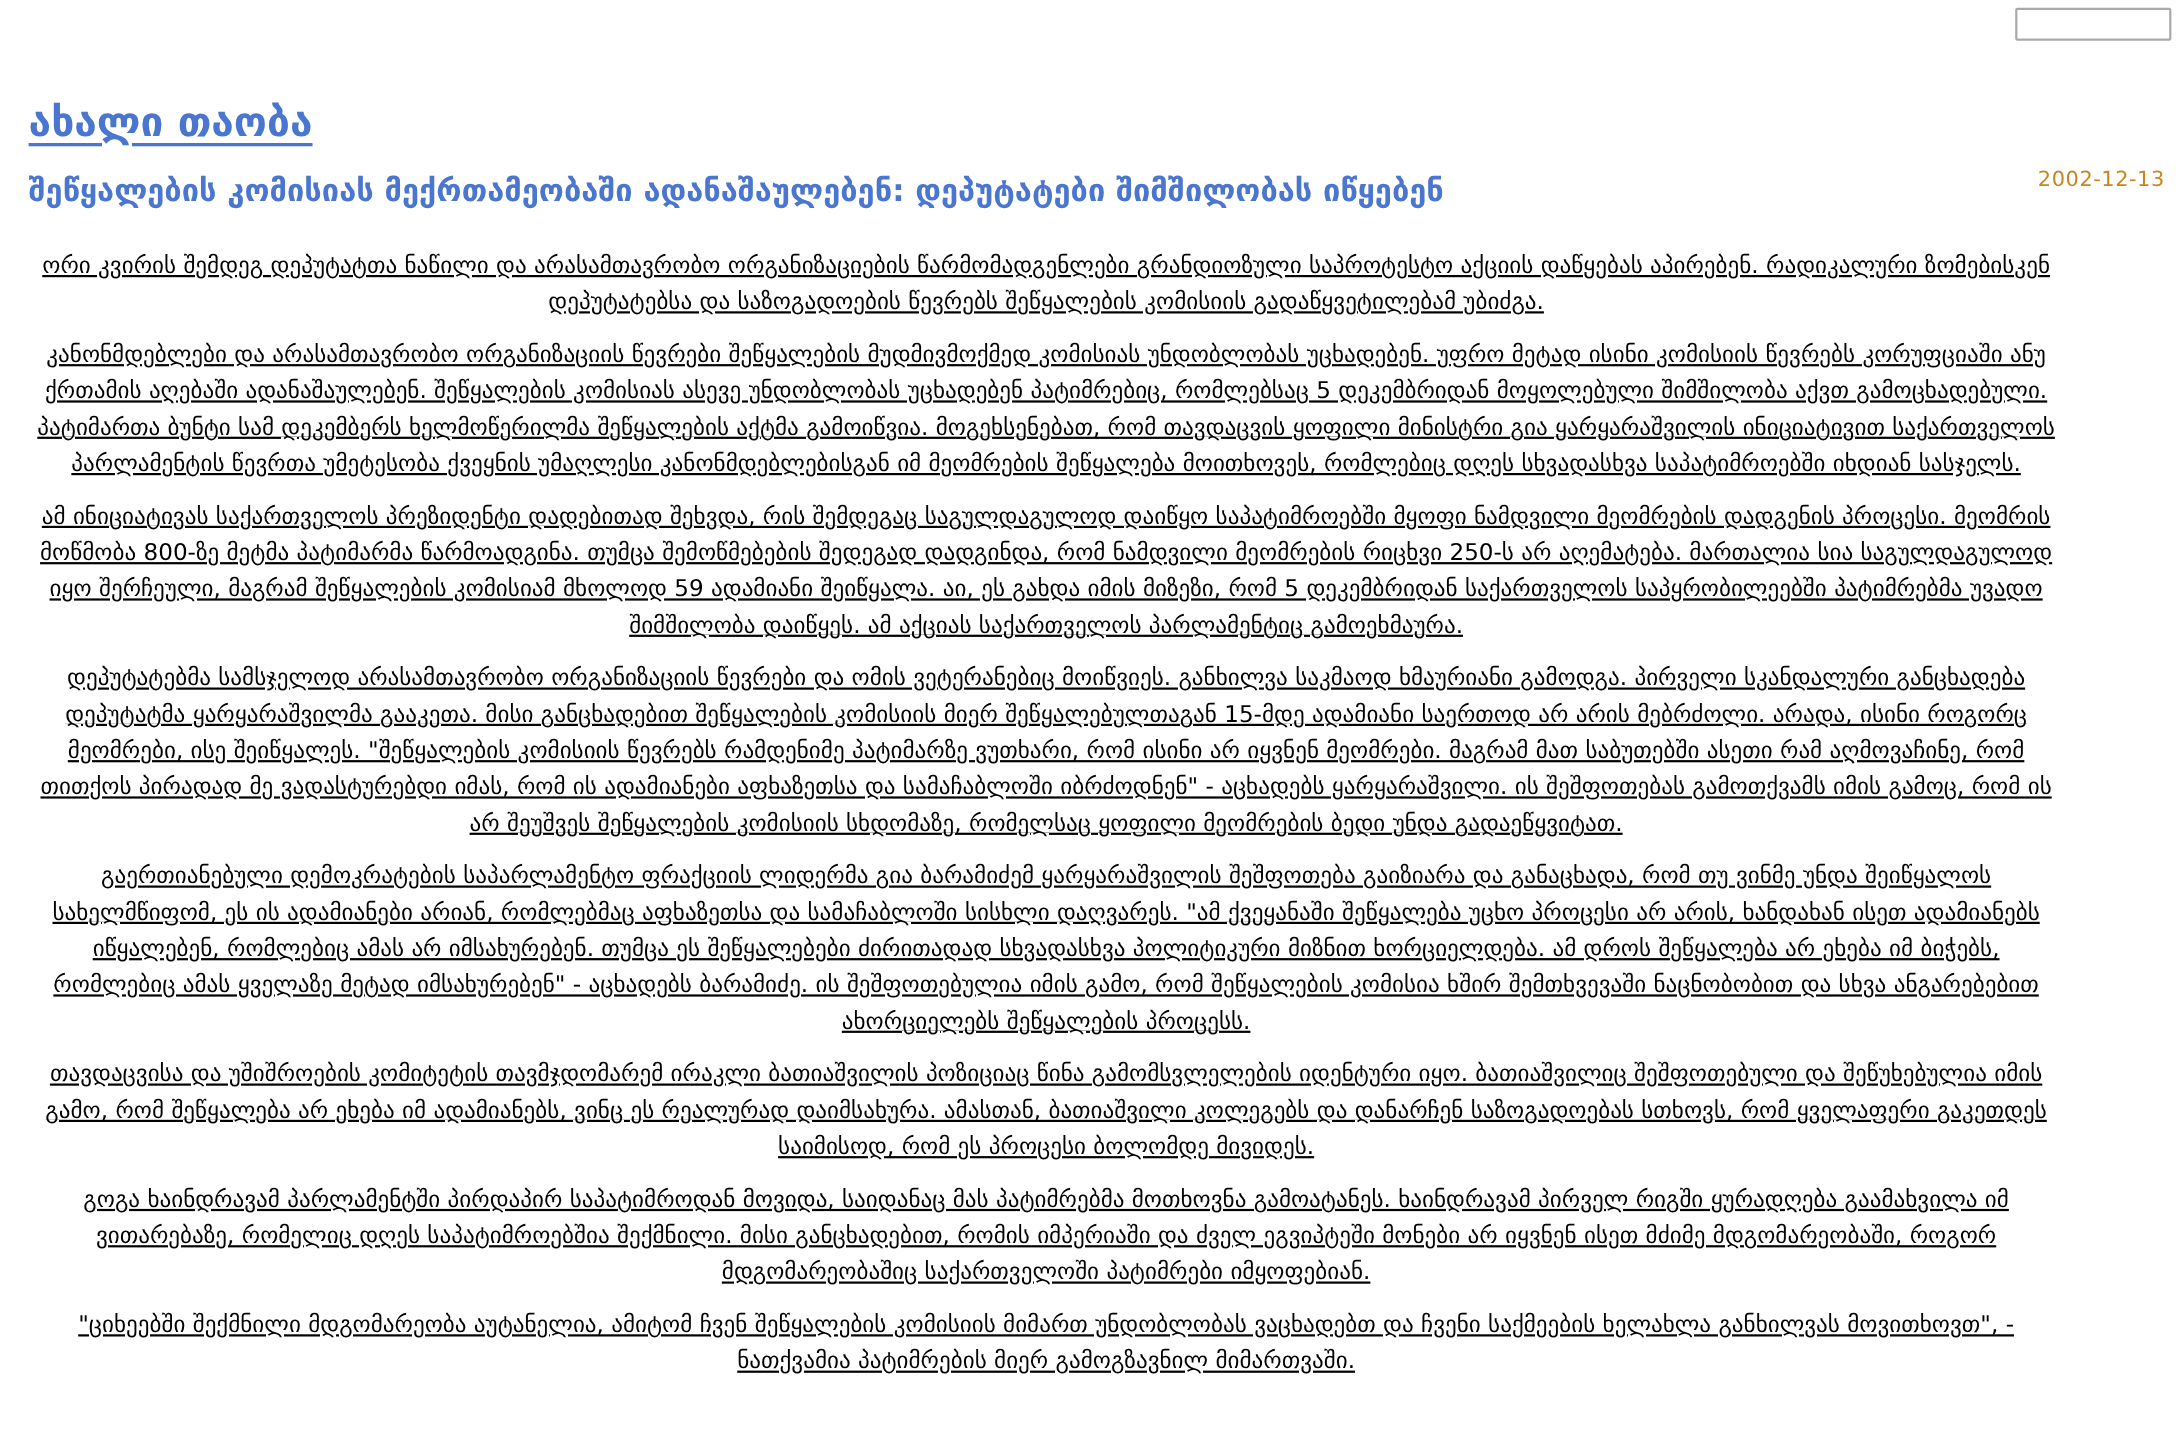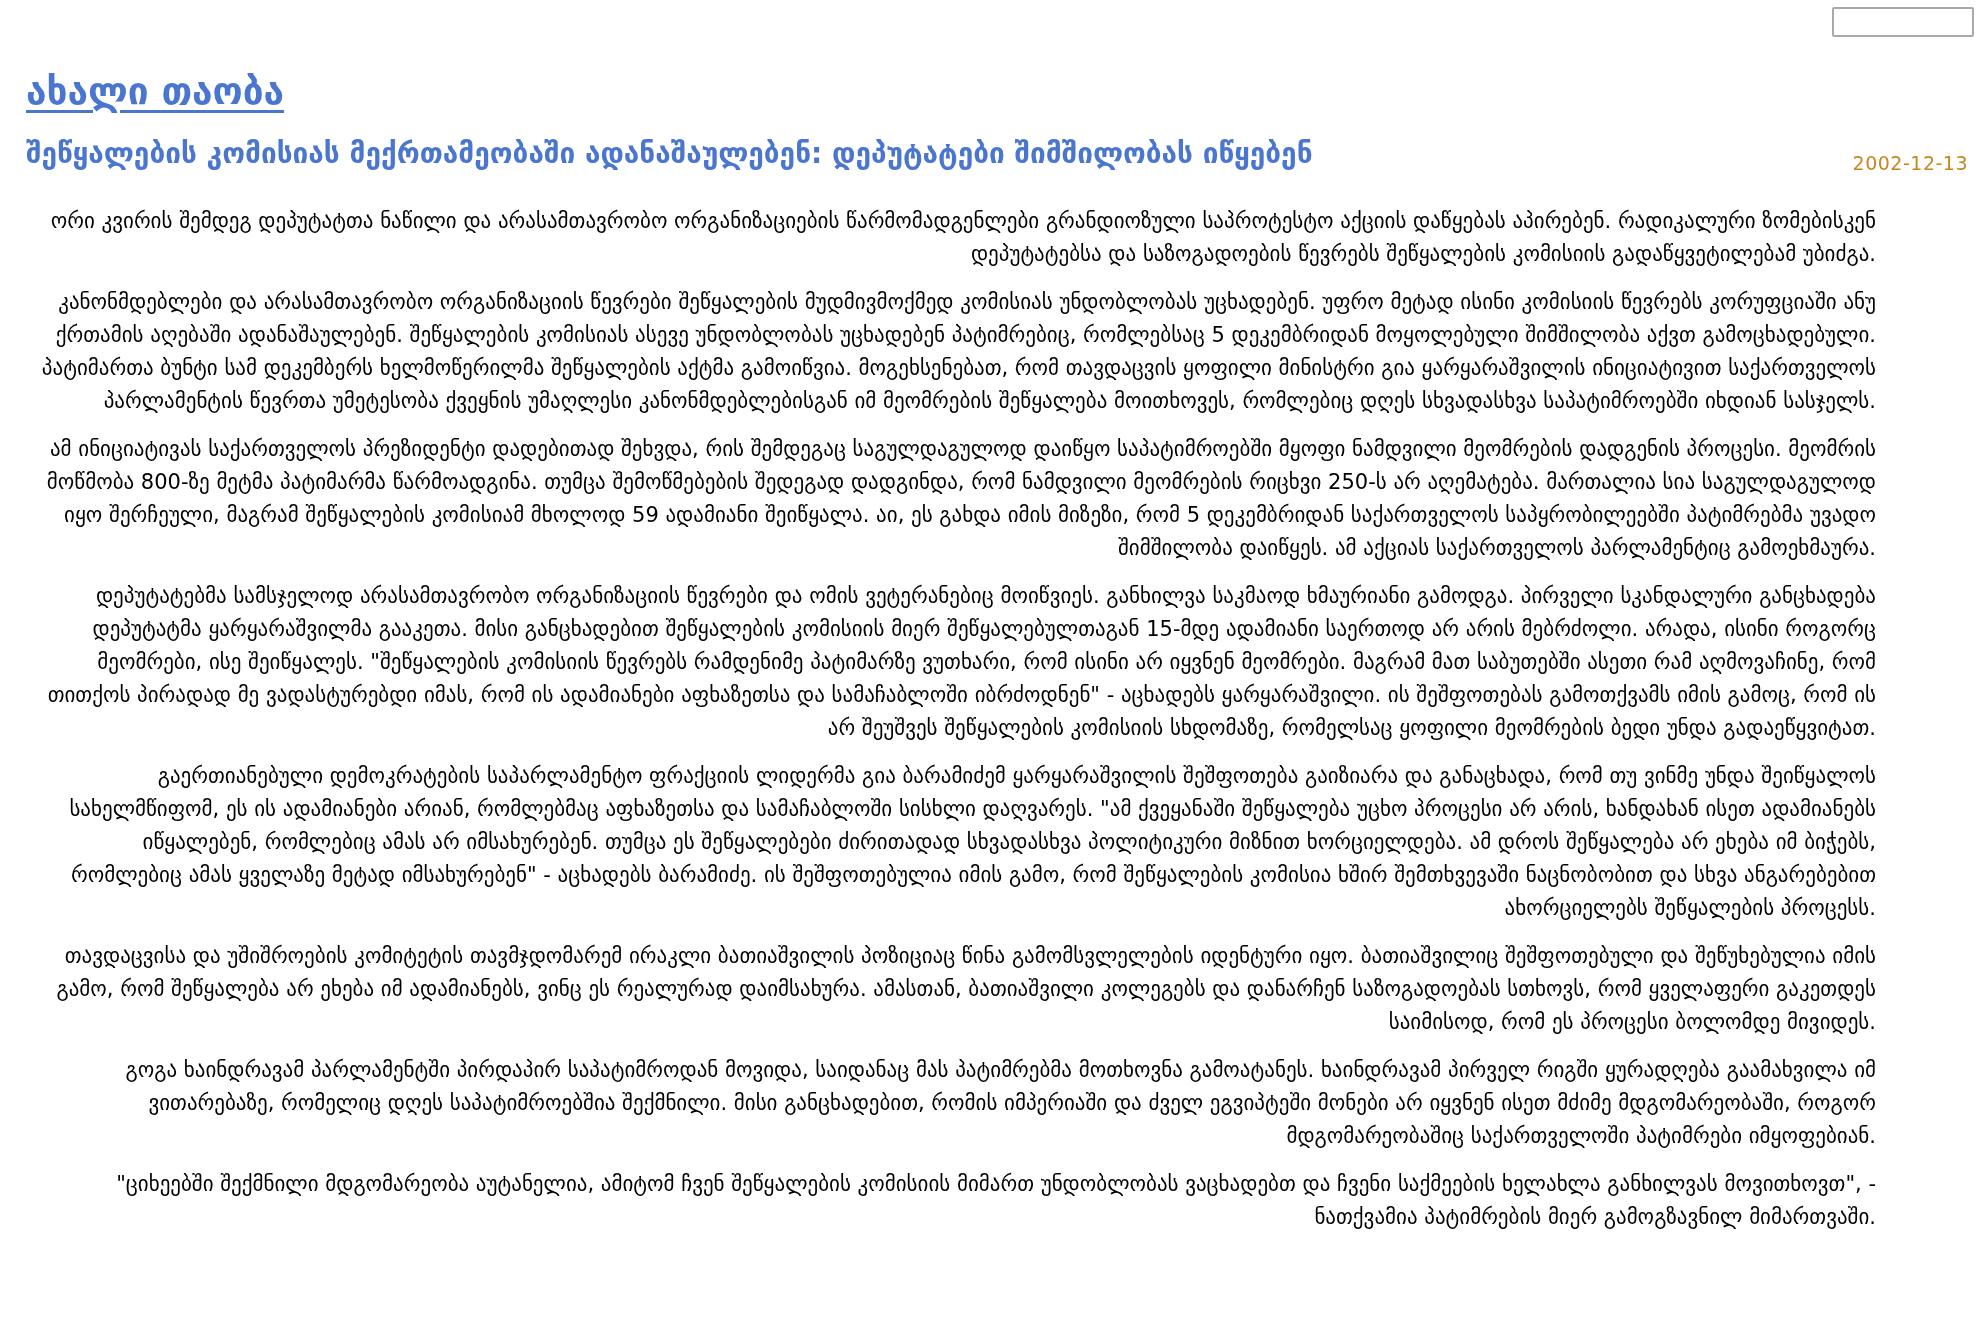--- a/index.html
+++ b/index.html
@@ -34,20 +34,21 @@
   a.masthead {
     display: inline-block;
     font-size: 37px;
     font-weight: bold;
     color: #4a76cf;
     text-decoration: underline;
     text-underline-offset: 6px;
     text-decoration-thickness: 3px;
     line-height: 1.2;
     cursor: pointer;
+    margin-top: 20px;
   }
   h2.headline {
     margin: 22px 0 34px 0;
     font-size: 28px;
     font-weight: bold;
     color: #4a76cf;
     line-height: 1.25;
   }
   .article-date {
     position: absolute;
@@ -56,21 +57,22 @@
     font-size: 19px;
     font-weight: normal;
     color: #c8861e;
     letter-spacing: 0.5px;
   }
   .article p {
     margin: 0 0 15px 0;
     font-size: 21px;
     line-height: 33px;
     color: #000000;
-    text-align: right;
+    text-align: center;
+    text-decoration: underline;
   }
 </style>
 </head>
 <body>
 
 <input type="text" class="top-input" style="">
 
 <div class="article-date">2002-12-13</div>
 
 <div class="content">

